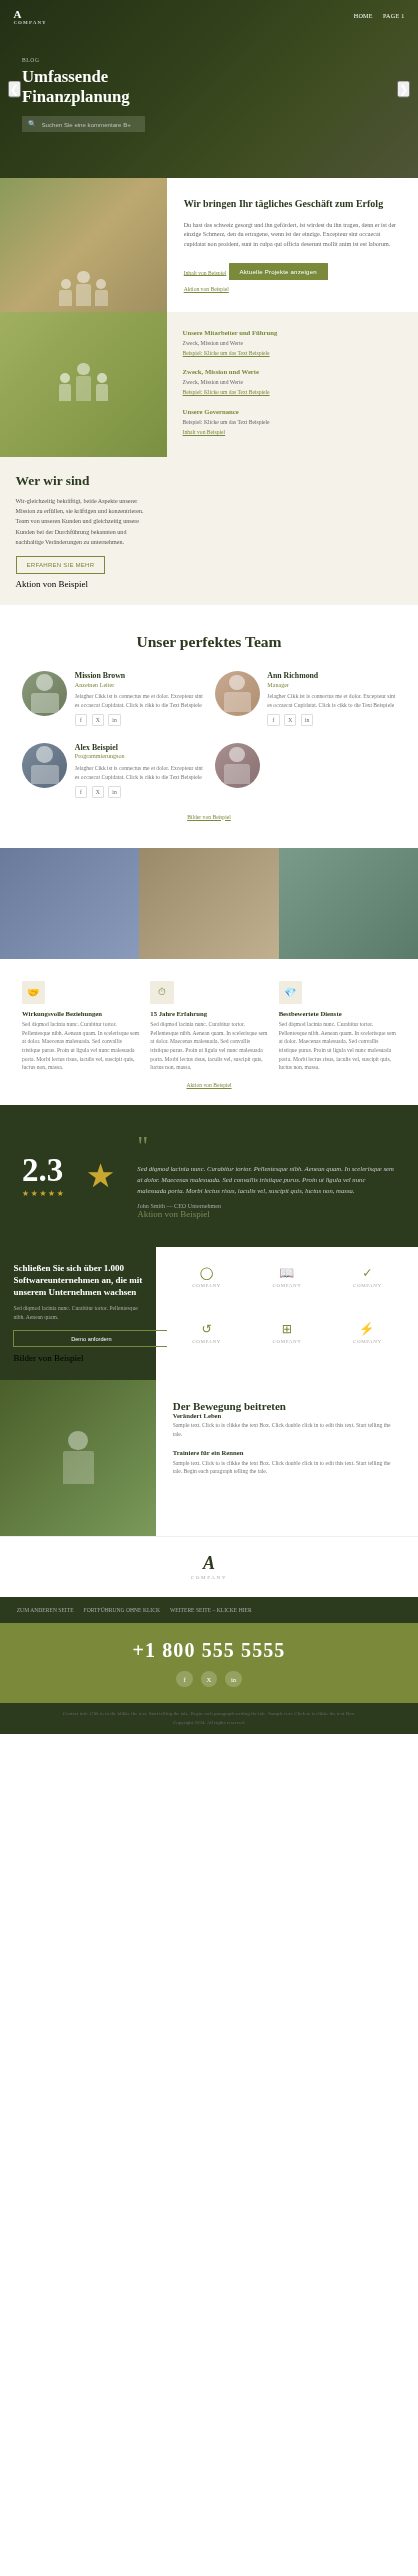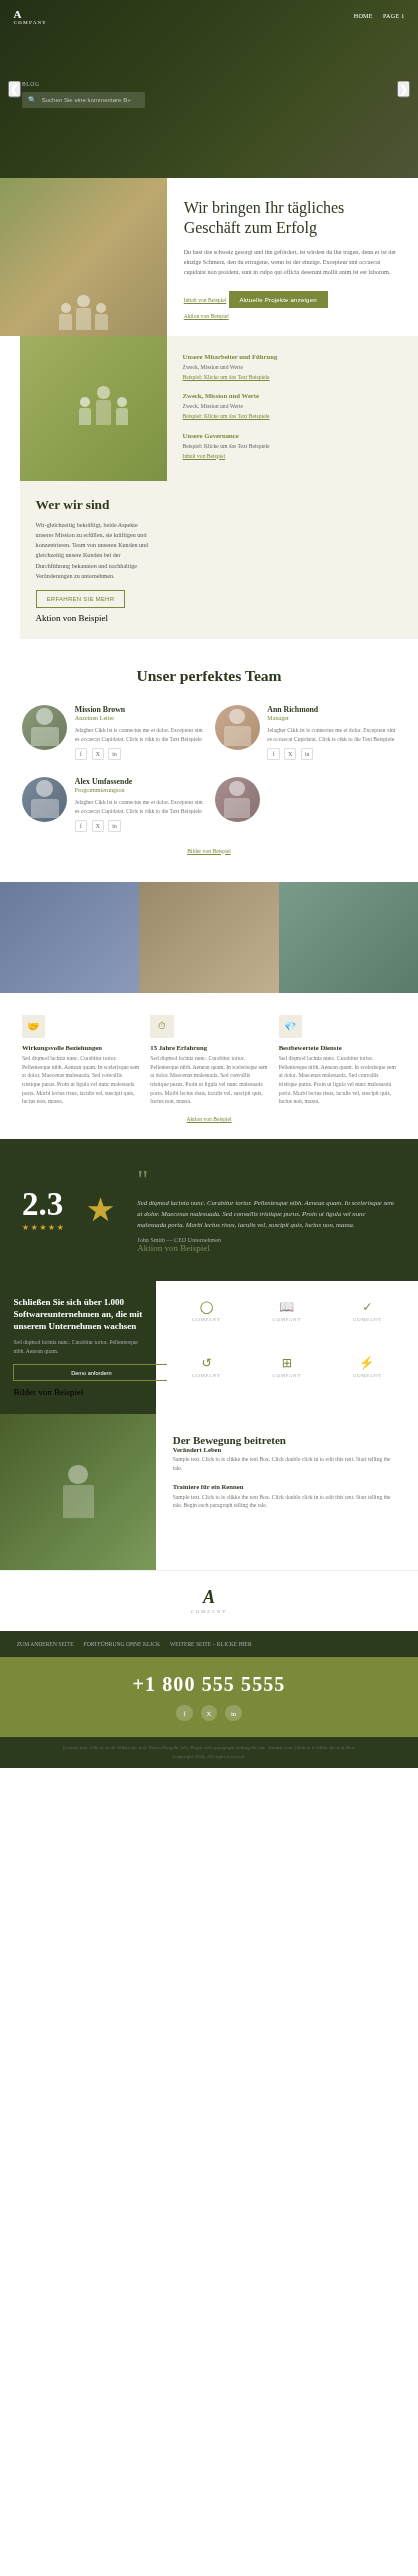--- a/index.html
+++ b/index.html
@@ -69,21 +69,21 @@
     }
     .section-bring-image .img-placeholder {
       width: 100%; height: 100%;
       background: linear-gradient(135deg, #8a9a5a 0%, #bca870 50%, #a09060 100%);
       display: flex; align-items: center; justify-content: center;
     }
     .section-bring-content {
       flex: 1; padding: 20px 16.7px 15.6px 16.7px;
     }
     .section-bring-content h2 {
-      font-size: 16px; color: #2c3a1e; font-weight: normal; line-height: 1.25; margin-bottom: 10px;
+      font-size: 10px; color: #2c3a1e; font-weight: bold; line-height: 1.25; margin-bottom: 10px;
     }
     .section-bring-content p {
       font-size: 6.1px; color: #666; line-height: 1.6; margin-bottom: 9px;
     }
     .section-bring-content .link-underline {
       font-size: 5.6px; color: #7a8a3a; text-decoration: underline; cursor: pointer;
     }
     .stats-row {
       display: flex; gap: 13.4px; margin: 9px 0;
     }
@@ -256,21 +256,21 @@
     .person-head {
       width: 10px; height: 10px; border-radius: 50%; background: rgba(255,255,255,0.5);
     }
     .person-body {
       width: 12.3px; height: 16.7px; border-radius: 2.2px 2.2px 0 0; background: rgba(255,255,255,0.35); margin-top: 1.1px;
     }
 
     .section-who-wrap {
       display: flex; width: 418px;
     }
-    .section-who-left { width: 167px; flex-shrink: 0; padding-left: 20px; }
+    .section-who-left { width: 167px; flex-shrink: 0; }
     .section-who-right { flex: 1; background: #f5f2ea; padding: 16.7px 15.6px; }
 
     
     .rating-stars-row { display: flex; gap: 1.7px; margin-bottom: 2.2px; }
   </style>
 </head>
 <body>
 
 <section class="hero">
   <div class="hero-bg-overlay"></div>
@@ -280,20 +280,21 @@
       <span style="font-size:5px;letter-spacing:1.1px;display:block;color:#ccc;">COMPANY</span>
     </div>
     <div class="hero-nav-links">
       <a>HOME</a>
       <a>PAGE 1</a>
     </div>
   </nav>
   <button class="hero-arrow-left">❮</button>
   <div class="hero-content">
     <div class="hero-breadcrumb">BLOG</div>
+    <h1 class="hero-title">Umfassende Finanzplanung</h1>
     <div class="hero-search">
       <span style="color:#ccc;font-size:6.7px;">🔍</span>
       <input type="text" placeholder="Suchen Sie eine kommentare B+u..." style="">
     </div>
   </div>
   <button class="hero-arrow-right">❯</button>
 </section>
 
 <section class="section-bring">
   <div class="section-bring-image">
@@ -412,21 +413,21 @@
     </div>
 
     <div class="team-card">
       <div class="team-avatar avatar-male-2">
         <div style="width:100%;height:100%;display:flex;flex-direction:column;align-items:center;justify-content:center;">
           <div style="width:16.7px;height:16.7px;border-radius:50%;background:rgba(255,255,255,0.5);margin-bottom:2.2px;"></div>
           <div style="width:28px;height:19.5px;border-radius:3.3px 3.3px 0 0;background:rgba(255,255,255,0.35);"></div>
         </div>
       </div>
       <div class="team-info">
-        <h3>Alex Umfassende</h3>
+        <h3>Alex Beispiel</h3>
         <div class="role">Programmierungson</div>
         <p>Jelagher Cikk ist is connectus me et dolor. Excepteur sint es occaecat Cupidatat. Click is cikk to die Text Beispiele</p>
         <div class="social-icons">
           <div class="social-icon">f</div>
           <div class="social-icon">X</div>
           <div class="social-icon">in</div>
         </div>
       </div>
     </div>
 

